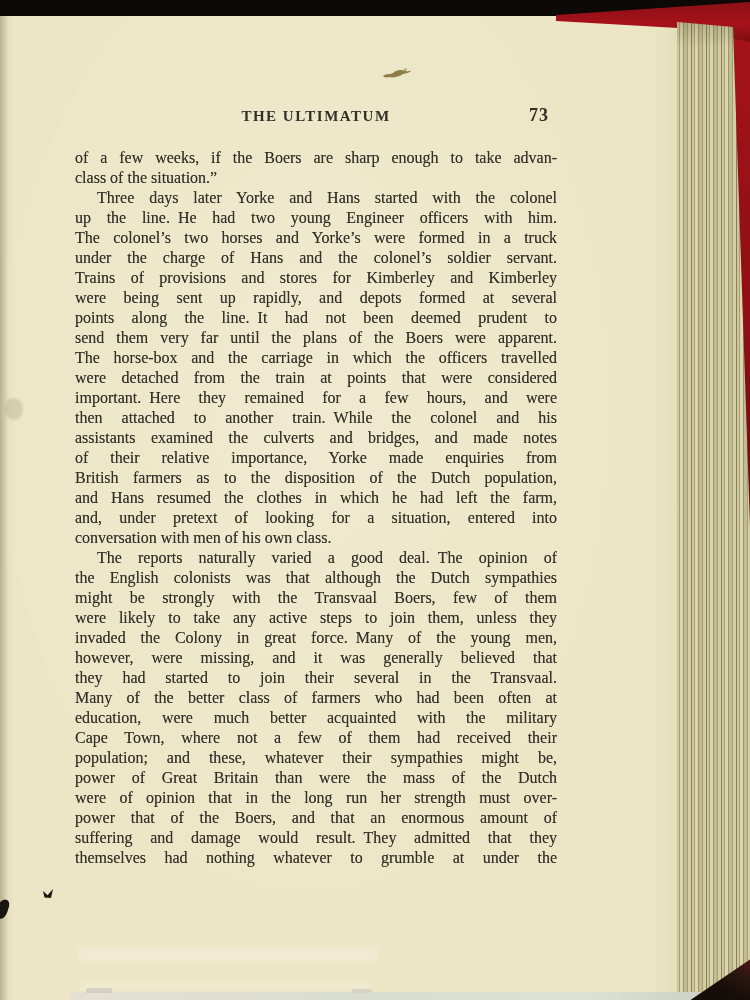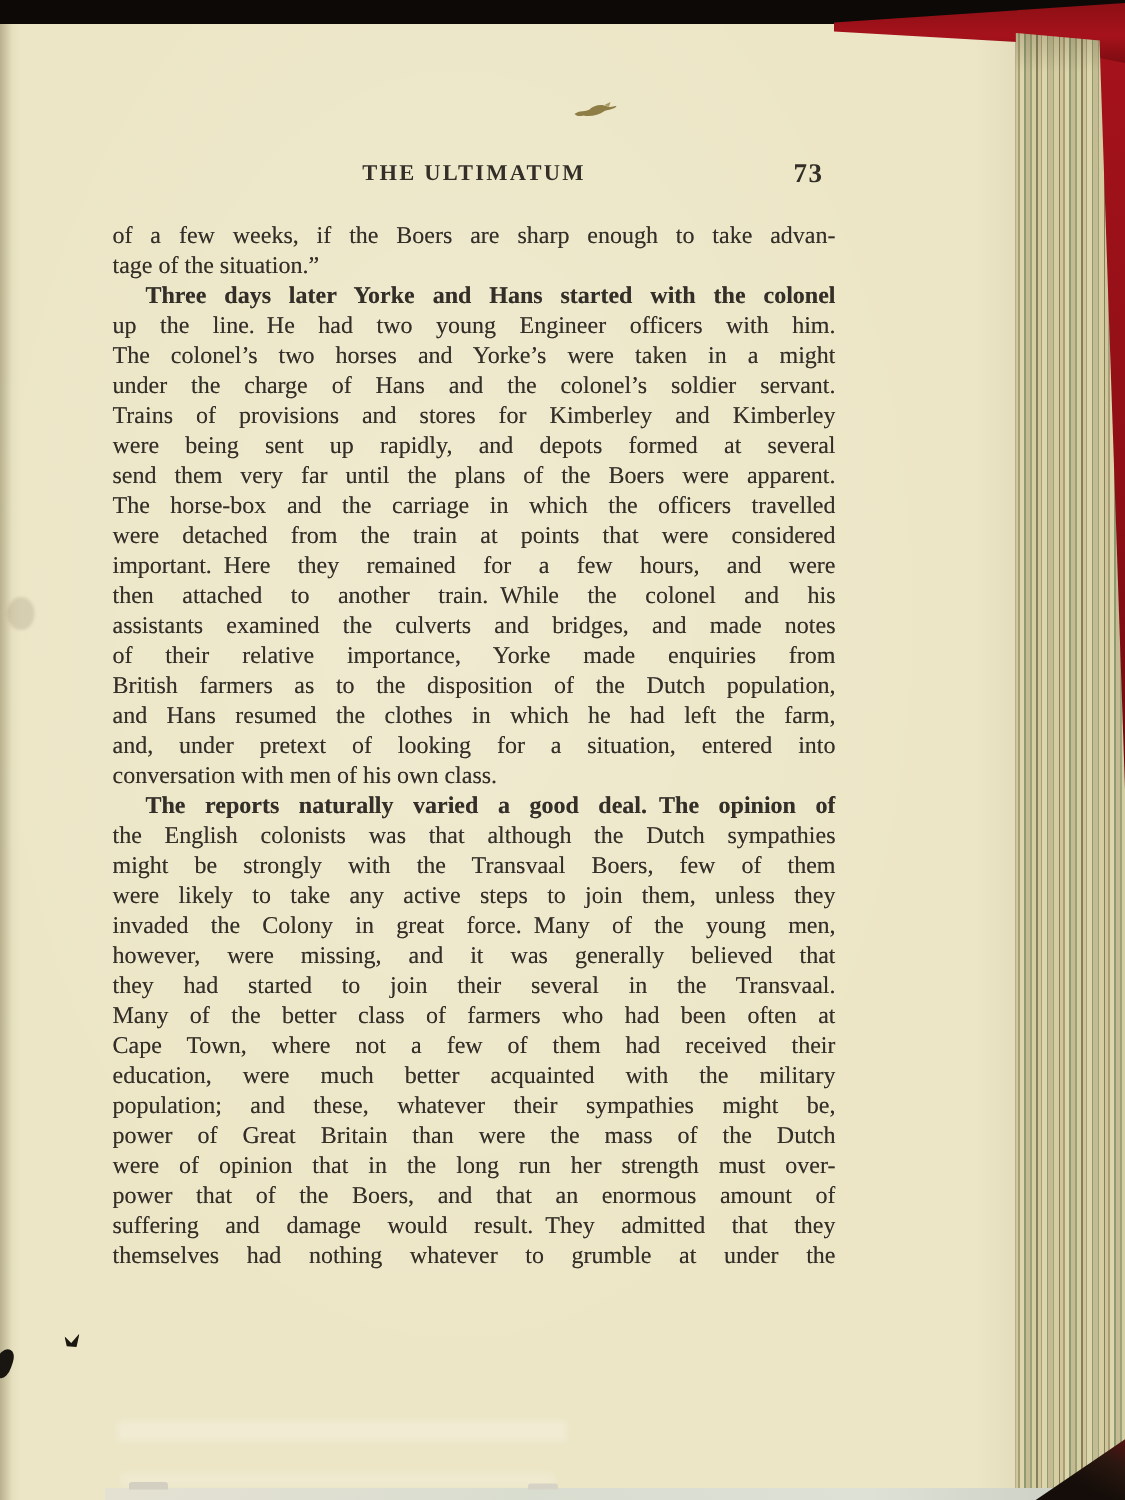--- a/index.html
+++ b/index.html
@@ -36,21 +36,21 @@
   .text-block{position:absolute;left:75px;top:92px;width:482px;color:var(--ink,#332f28);}
   .hdr{position:relative;height:20px;margin-bottom:20px;}
   .hdr .title{position:absolute;left:50%;transform:translateX(-50%);
     font-weight:700;font-size:15px;letter-spacing:1.5px;white-space:nowrap;}
   .hdr .pagenum{position:absolute;right:8px;top:-3px;font-weight:700;font-size:18px;letter-spacing:1px;}
 
   .body-text{font-size:16px;}
   .line{height:20px;line-height:20px;text-align:justify;text-align-last:justify;
     overflow:hidden;white-space:nowrap;text-shadow:0 0 .4px rgba(51,47,40,.55);}
   .line.short{text-align-last:left;white-space:normal;}
-  .line.indent{padding-left:22px;font-weight:bold;}
+  .line.indent{padding-left:22px;}
 
   
   .stain{position:absolute;left:381px;top:49px;width:32px;height:18px;z-index:4;}
   .speck-a{position:absolute;left:-3px;top:899px;width:11px;height:20px;border-radius:60% 40% 50% 50%;
     background:#191510;transform:rotate(18deg);z-index:5;}
   .speck-b{position:absolute;left:43px;top:889px;width:10px;height:9px;z-index:5;
     background:#1c1711;clip-path:polygon(0 20%,45% 70%,100% 0,80% 100%,15% 95%);}
   .smudge{position:absolute;left:5px;top:382px;width:18px;height:22px;border-radius:50%;
     background:rgba(110,100,70,.18);filter:blur(1px);z-index:4;}
   .scan-streak-a{position:absolute;left:78px;top:947px;width:300px;height:14px;
@@ -77,48 +77,49 @@
   <div class="page">
     <div class="page-left-shade"></div>
 
     <div class="text-block">
       <div class="hdr">
         <span class="title">THE ULTIMATUM</span>
         <span class="pagenum">73</span>
       </div>
       <div class="body-text">
           <div class="line">of a few weeks, if the Boers are sharp enough to take advan-</div>
-          <div class="line short">tage of the situation.”</div>
+          <div class="line short">class of the situation.”</div>
           <div class="line indent">Three days later Yorke and Hans started with the colonel</div>
           <div class="line">up the line. He had two young Engineer officers with him.</div>
-          <div class="line">The colonel’s two horses and Yorke’s were taken in a might</div>
+          <div class="line">The colonel’s two horses and Yorke’s were formed in a truck</div>
           <div class="line">under the charge of Hans and the colonel’s soldier servant.</div>
           <div class="line">Trains of provisions and stores for Kimberley and Kimberley</div>
           <div class="line">were being sent up rapidly, and depots formed at several</div>
+          <div class="line">points along the line. It had not been deemed prudent to</div>
           <div class="line">send them very far until the plans of the Boers were apparent.</div>
           <div class="line">The horse-box and the carriage in which the officers travelled</div>
           <div class="line">were detached from the train at points that were considered</div>
           <div class="line">important. Here they remained for a few hours, and were</div>
           <div class="line">then attached to another train. While the colonel and his</div>
           <div class="line">assistants examined the culverts and bridges, and made notes</div>
           <div class="line">of their relative importance, Yorke made enquiries from</div>
           <div class="line">British farmers as to the disposition of the Dutch population,</div>
           <div class="line">and Hans resumed the clothes in which he had left the farm,</div>
           <div class="line">and, under pretext of looking for a situation, entered into</div>
           <div class="line short">conversation with men of his own class.</div>
           <div class="line indent">The reports naturally varied a good deal. The opinion of</div>
           <div class="line">the English colonists was that although the Dutch sympathies</div>
           <div class="line">might be strongly with the Transvaal Boers, few of them</div>
           <div class="line">were likely to take any active steps to join them, unless they</div>
           <div class="line">invaded the Colony in great force. Many of the young men,</div>
           <div class="line">however, were missing, and it was generally believed that</div>
           <div class="line">they had started to join their several in the Transvaal.</div>
           <div class="line">Many of the better class of farmers who had been often at</div>
+          <div class="line">education, were much better acquainted with the military</div>
           <div class="line">Cape Town, where not a few of them had received their</div>
-          <div class="line">education, were much better acquainted with the military</div>
           <div class="line">population; and these, whatever their sympathies might be,</div>
           <div class="line">power of Great Britain than were the mass of the Dutch</div>
           <div class="line">were of opinion that in the long run her strength must over-</div>
           <div class="line">power that of the Boers, and that an enormous amount of</div>
           <div class="line">suffering and damage would result. They admitted that they</div>
           <div class="line">themselves had nothing whatever to grumble at under the</div>
         </div>
     </div>
 
     <svg class="stain" viewBox="0 0 32 18">

